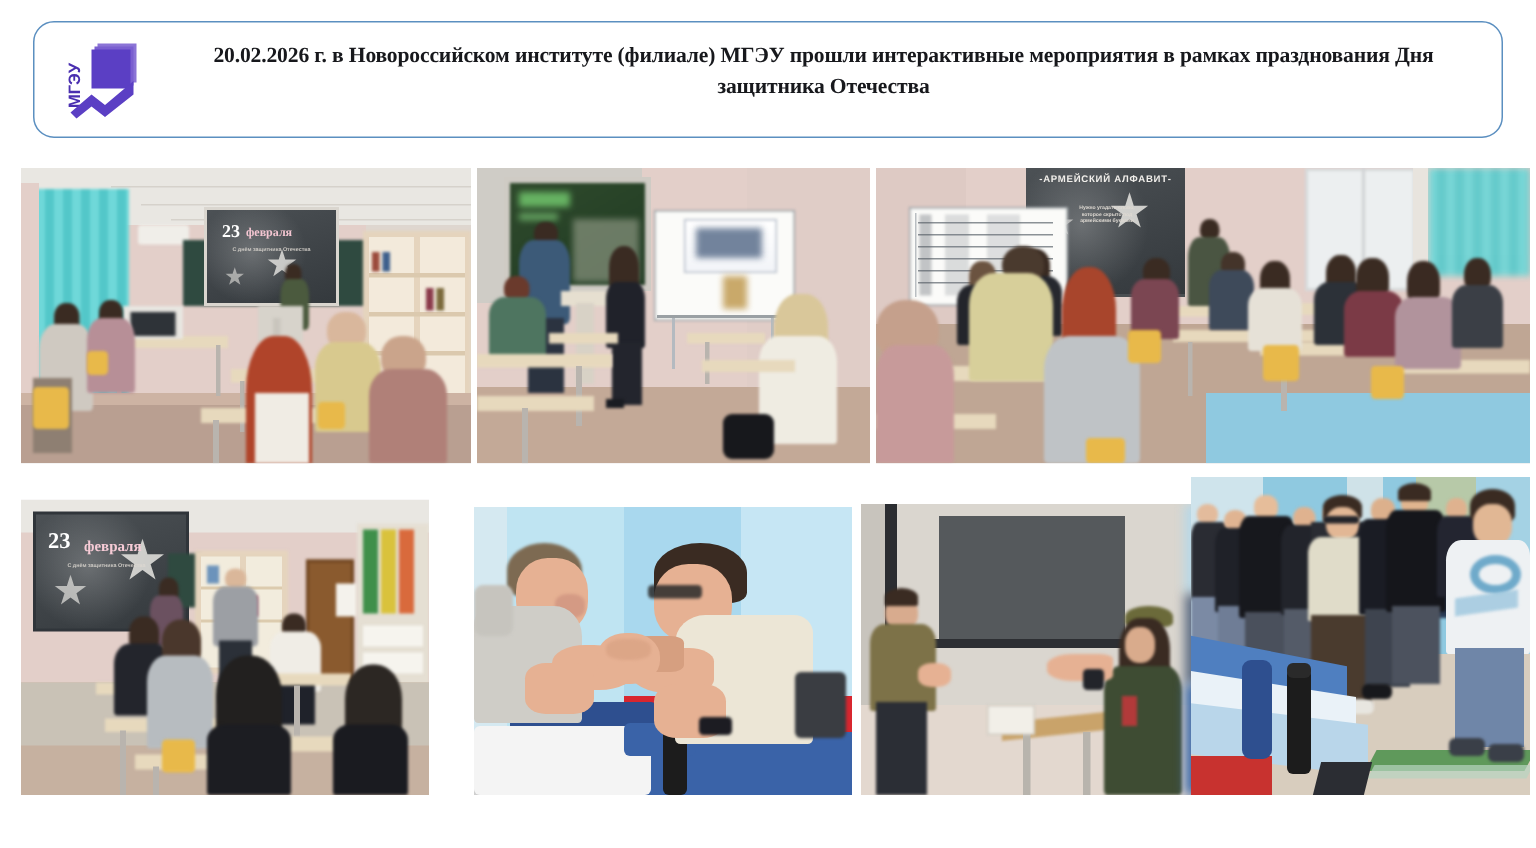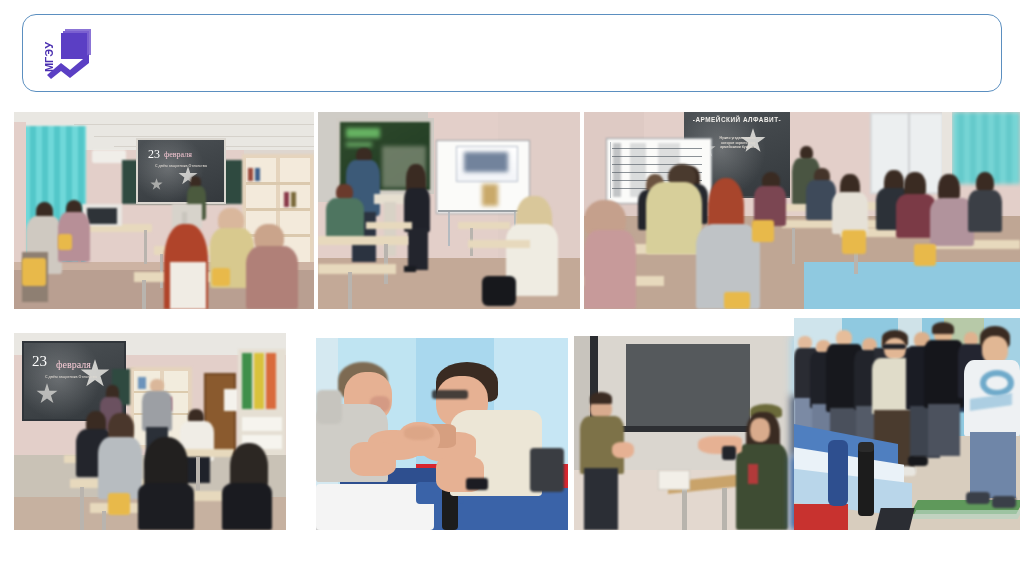--- a/index.html
+++ b/index.html
@@ -121,21 +121,21 @@
     color:#ded9d2;
     font-family:"Liberation Sans", sans-serif;
     font-weight:bold;
     text-align:center;
     line-height:1.35;
   }
   .slide-23 {
     position:absolute;
     color:#ffffff;
     font-family:"Liberation Serif", serif;
-    font-weight:normal;
+    font-weight:bold;
     text-align:left;
     white-space:nowrap;
   }
   .wb { background:#fbfbf9; border:1px solid #9aa0a4; }
   .wb-line { background:#8b9196; height:1px; }
   .poster {
     background: linear-gradient(#ffffff, #f2f4f8);
     border:1px solid #b9c0cc;
   }
 </style>
@@ -152,20 +152,24 @@
         <rect x="28" y="6" width="26" height="26" fill="#8b74d6"></rect>
         <rect x="26" y="8" width="26" height="26" fill="#7a5fd0"></rect>
         <rect x="24" y="10" width="26" height="26" fill="#5b3fc4"></rect>
 
         <text x="16" y="34" fill="#4a2fb0" font-family="Liberation Sans, sans-serif" font-size="11" font-weight="bold" transform="rotate(-90 16 34)" text-anchor="middle">МГЭУ</text>
 
         <path d="M10 52 L24 40 L33 47 L52 31 L52 40 L33 55 L24 48 L14 56 Z" fill="#5b3fc4"></path>
       </svg>
     </div>
 
+    <div class="title-block">
+      <span>20.02.2026 г. в Новороссийском институте (филиале) МГЭУ прошли интерактивные мероприятия в рамках празднования</span>
+      <span>Дня защитника Отечества</span>
+    </div>
   </div>
 
   <div class="photo" style="left:14px; top:112px; width:300px; height:197px;">
     <div class="scene">
 
       <div class="sh ceiling" style="left:0;top:0;width:300px;height:40px;"></div>
       <div class="sh ceiling-line" style="left:60px;top:12px;width:240px;"></div>
       <div class="sh ceiling-line" style="left:80px;top:24px;width:220px;"></div>
       <div class="sh ceiling-line" style="left:100px;top:34px;width:200px;"></div>
 

